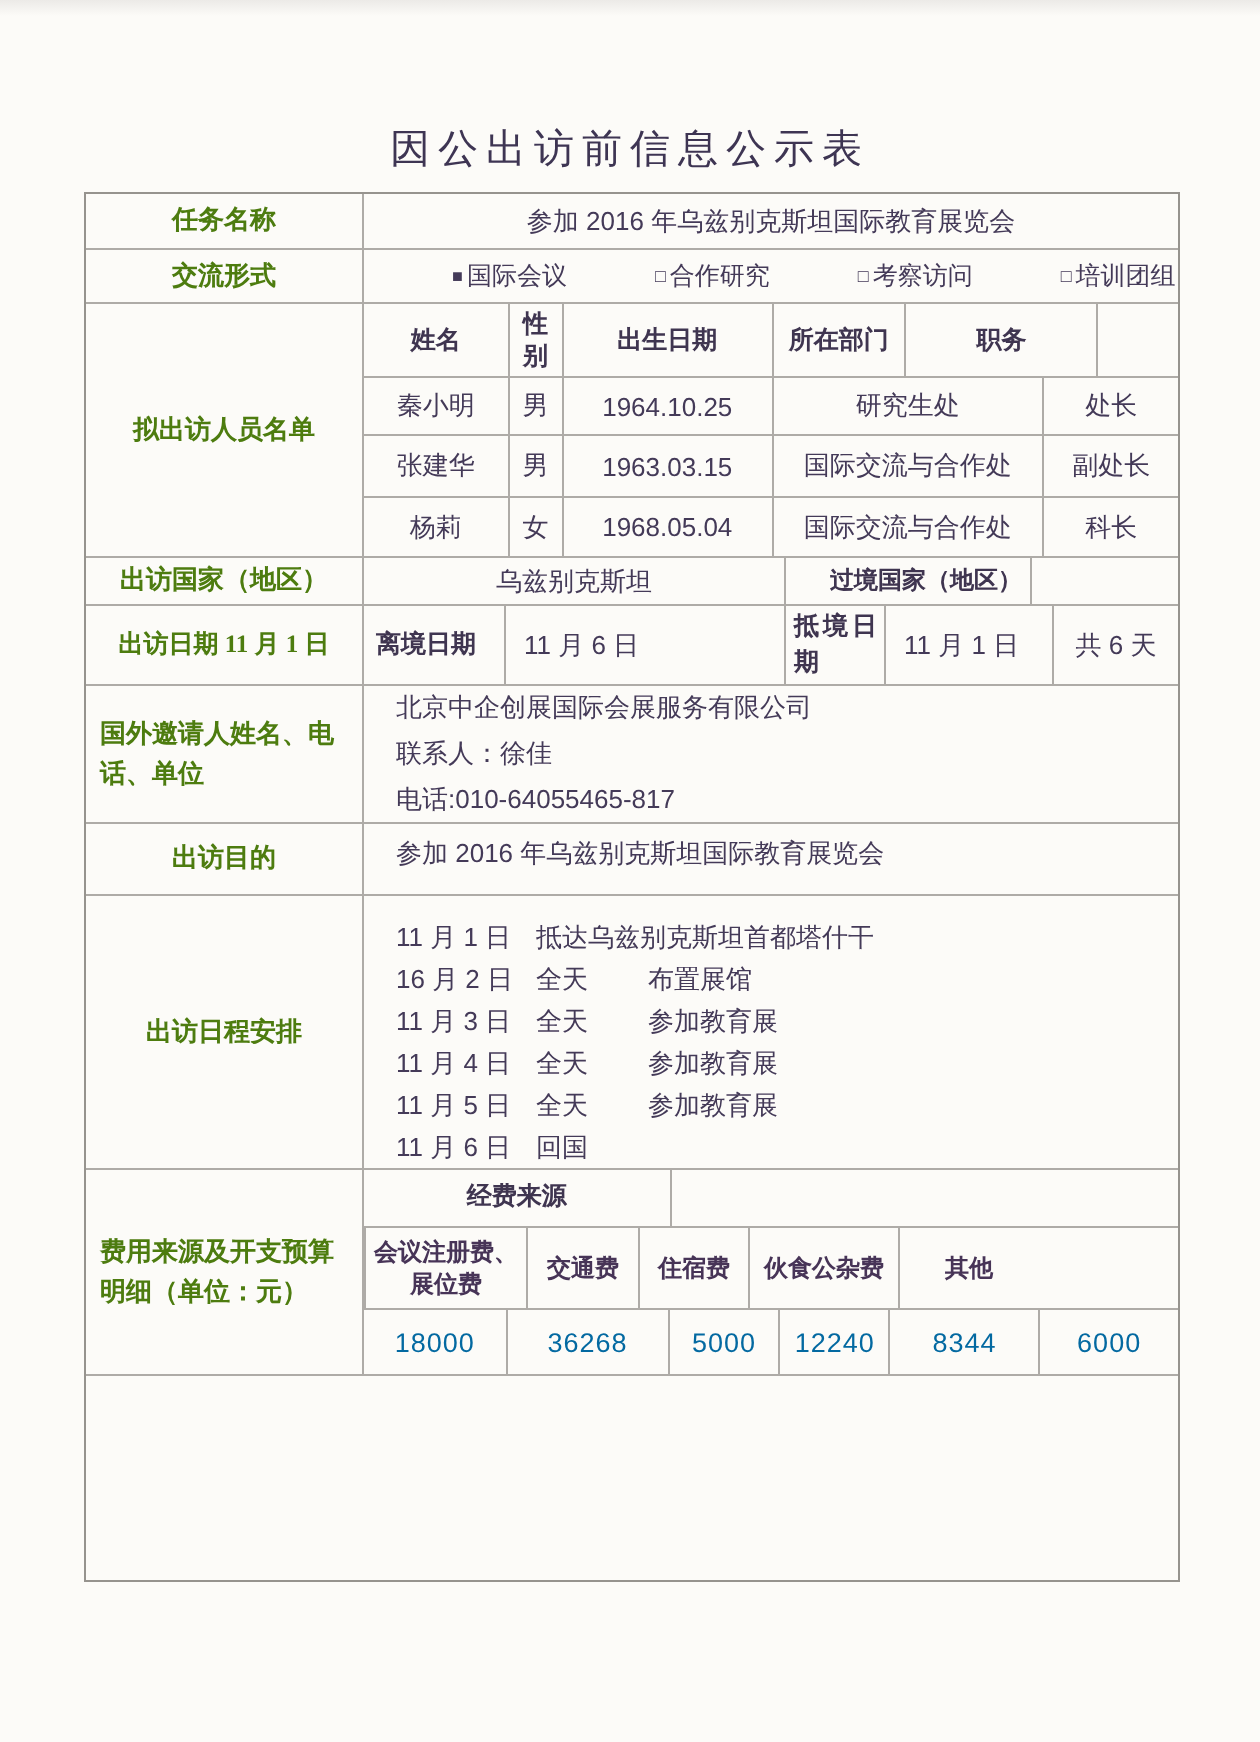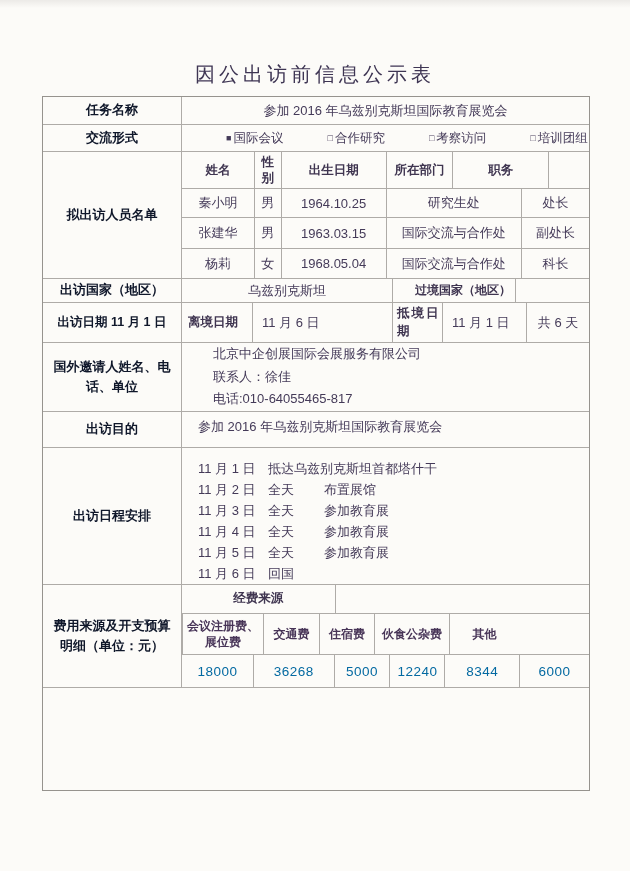--- a/index.html
+++ b/index.html
@@ -24,43 +24,43 @@
     position:absolute; left:42px; top:96px; width:548px;
     border:1px solid #96938e; box-sizing:border-box;
     background:transparent;
   }
   .row { display:flex; border-top:1px solid #aeaba7; box-sizing:border-box; }
   .row.first { border-top:none; }
   .c { box-sizing:border-box; border-left:1px solid #aeaba7; overflow:hidden; font-size:13px; }
   .c.first { border-left:none; }
   .lab {
     width:138px; display:flex; align-items:center; justify-content:center;
-    text-align:center; font-weight:bold; font-size:13px; color:#0f172a;
-    padding:2px 7px; line-height:1.55;
+    font-weight:bold; font-size:13px; color:#4d7c0f;
+    padding:2px 7px; line-height:1.55;font-family:Liberation Serif, serif;
   }
   .cc { display:flex; align-items:center; justify-content:center; text-align:center; }
   .cl { display:flex; align-items:center; }
   .bold { font-weight:bold; color:#3f3550; }
   
   .opts { width:408px; padding-left:8px; font-size:12.5px; }
   .opt { margin-right:8px; white-space:nowrap;margin-left:36px; }
   .opt.gap { margin-left:7px; }
   .box { font-size:9px; margin-right:2px; position:relative; top:-1px; }
   
   .pwrap { width:408px; display:flex; flex-direction:column; }
   .prow { display:flex; border-top:1px solid #aeaba7; box-sizing:border-box; }
   .prow.first { border-top:none; }
   .ph { font-size:12.5px; line-height:1.3; padding:1px 2px; }
   
   .itcell { width:408px; padding:10px 0 0 16px; display:flex; flex-direction:column; justify-content:flex-start; }
   .itline { display:flex; align-items:center; height:22.4px; font-size:13px; }
   .it-date { width:70px; }
   .it-period { width:56px; }
   
-  .invcell { width:408px; display:flex; flex-direction:column; justify-content:center; padding-left:31px; }
+  .invcell { width:408px; display:flex; flex-direction:column; justify-content:space-between; padding-left:16px; }
   .invline { line-height:22.5px; font-size:13px; }
   
   .bh { font-size:12px; font-weight:bold; color:#473457; line-height:1.35; padding:0 2px; }
   .bv { font-size:13.5px; color:#0369a1; letter-spacing:0.5px; }
   
   .sigcell { width:408px; position:relative; }
   .sig-svg { position:absolute; left:12px; top:4px; }
   .sigtime {
     position:absolute; left:264px; top:57px;
     font-family:"DejaVu Serif","Liberation Serif",serif;
@@ -160,21 +160,21 @@
     </div>
 
     <div class="row" style="height:137px">
       <div class="c first lab">出访日程安排</div>
       <div class="c itcell">
         <div class="itline">
           <span class="it-date">11 月 1 日</span>
           <span>抵达乌兹别克斯坦首都塔什干</span>
         </div>
         <div class="itline">
-          <span class="it-date">11 月 2 日</span>
+          <span class="it-date">16 月 2 日</span>
           <span class="it-period">全天</span>
           <span>布置展馆</span>
         </div>
         <div class="itline">
           <span class="it-date">11 月 3 日</span>
           <span class="it-period">全天</span>
           <span>参加教育展</span>
         </div>
         <div class="itline">
           <span class="it-date">11 月 4 日</span>

